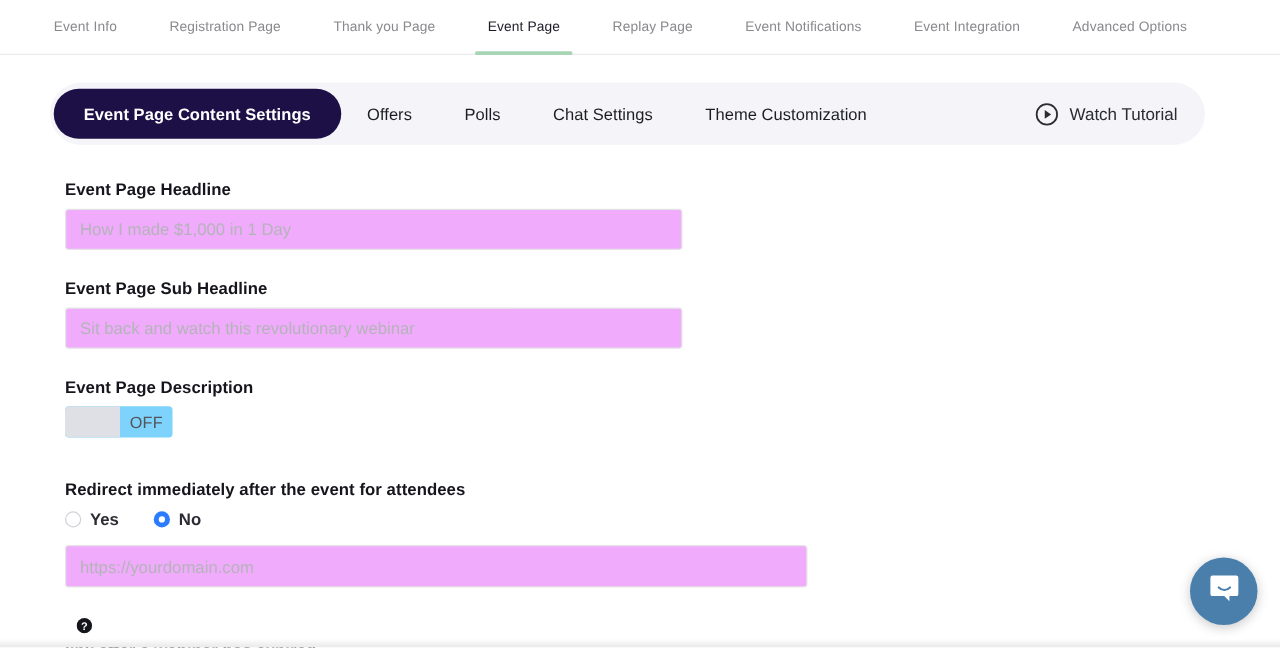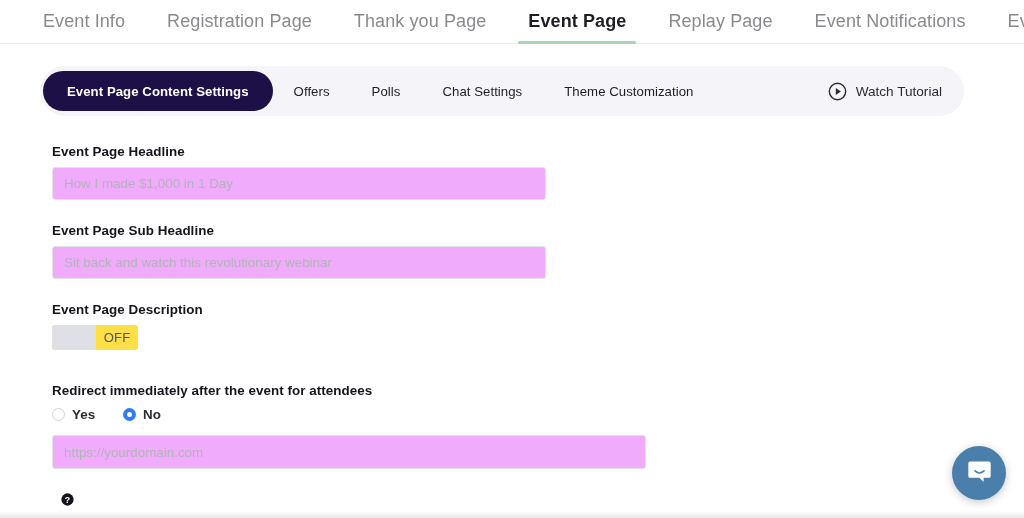--- a/index.html
+++ b/index.html
@@ -24,30 +24,30 @@
     display: flex;
     align-items: stretch;
     padding-left: 22px;
     box-sizing: border-box;
     background: #fff;
   }
   .topnav-item {
     display: flex;
     align-items: center;
     padding: 0 21px;
-    font-size: 18px;
+    font-size: 11px;
     color: #8a8a8e;
     letter-spacing: .1px;
     position: relative;
     cursor: pointer;
     white-space: nowrap;
   }
   .topnav-item.active {
     color: #1d1d26;
-    font-weight: bold;
+    font-weight: normal;
   }
   .topnav-item.active::after {
     content: "";
     position: absolute;
     left: 11px;
     right: 11px;
     bottom: -1px;
     height: 3px;
     background: var(--tab-underline, #a8d5b5);
     border-radius: 2px;
@@ -135,21 +135,21 @@
 
   .block { margin-bottom: 23px; }
 
   
   .toggle {
     display: inline-flex;
     align-items: center;
     width: 86px;
     height: 25px;
     border-radius: 3px;
-    background: #fde047;
+    background: #7dd3fc;
     cursor: pointer;
     overflow: hidden;
     position: relative;
   }
   .toggle-knob {
     width: 44px;
     height: 25px;
     background: #dfe0e5;
     border-radius: 3px 0 0 3px;
   }

